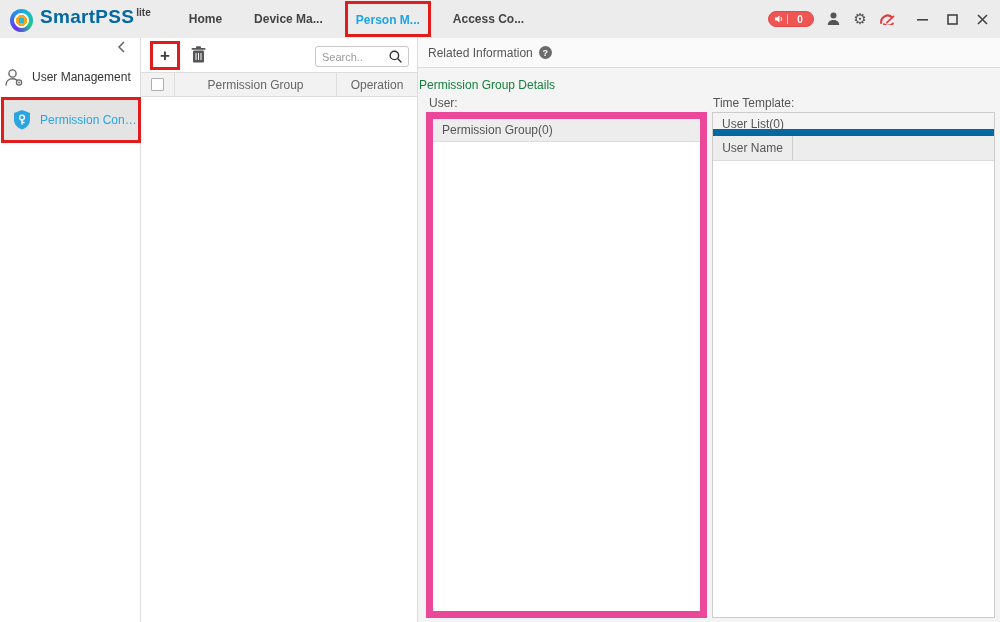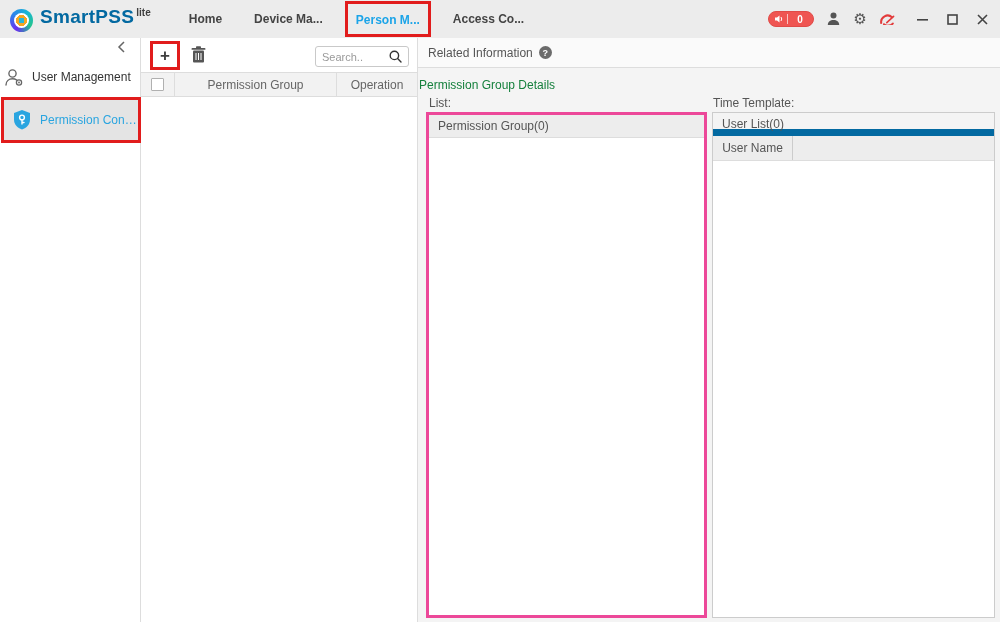--- a/index.html
+++ b/index.html
@@ -72,21 +72,21 @@
              border-left:1px solid #ddd; }
   .rel-header { height:30px; display:flex; align-items:center; gap:6px; padding-left:10px;
                 background:#fafafa; border-bottom:1px solid #ddd; font-size:12px; color:#555; }
   .help-icon { width:13px; height:13px; border-radius:50%; background:#6b6b6b; color:#fff;
                font-size:9px; font-weight:bold; display:flex; align-items:center; justify-content:center; }
   .rel-section-title { position:absolute; top:40px; left:1px; font-size:12px; color:#15803d; }
   .name-label { position:absolute; top:58px; left:11px; font-size:12px; color:#555; }
   .time-label { position:absolute; top:58px; left:295px; font-size:12px; color:#555; }
 
   .group-box { position:absolute; top:74px; left:8px; width:281px; bottom:4px; background:#fff;
-               border:3px solid #ec4899; }
+               border:7px solid #ec4899; }
   .group-box-header { height:23px; background:#ededed; border-bottom:1px solid #ddd;
                       font-size:12px; color:#555; line-height:22px; padding-left:9px; }
 
   .user-box { position:absolute; top:74px; left:294px; right:5px; bottom:4px; background:#fff;
               border:1px solid #ccc; display:flex; flex-direction:column; }
   .user-box-header { height:23px; background:#f4f4f4; border-bottom:7px solid #0369a1;
                      font-size:12px; color:#555; line-height:22px; padding-left:9px; }
   .user-grid-header { height:25px; background:#ededed; border-bottom:1px solid #ddd; display:flex;
                       font-size:12px; color:#555; align-items:center; }
   .ug-col1 { width:80px; text-align:center; border-right:1px solid #ccc; height:100%; line-height:24px; }
@@ -225,21 +225,21 @@
     <div class="grid-body"></div>
   </div>
 
   <div class="related">
     <div class="rel-header">
       <span>Related Information</span>
       <span class="help-icon">?</span>
     </div>
 
     <span class="rel-section-title">Permission Group Details</span>
-    <span class="name-label">List:</span>
+    <span class="name-label">User:</span>
     <span class="time-label">Time Template:</span>
 
     <div class="group-box">
       <div class="group-box-header">Permission Group(0)</div>
       <div></div>
     </div>
 
     <div class="user-box">
       <div class="user-box-header">User List(0)</div>
       <div class="user-grid-header">

